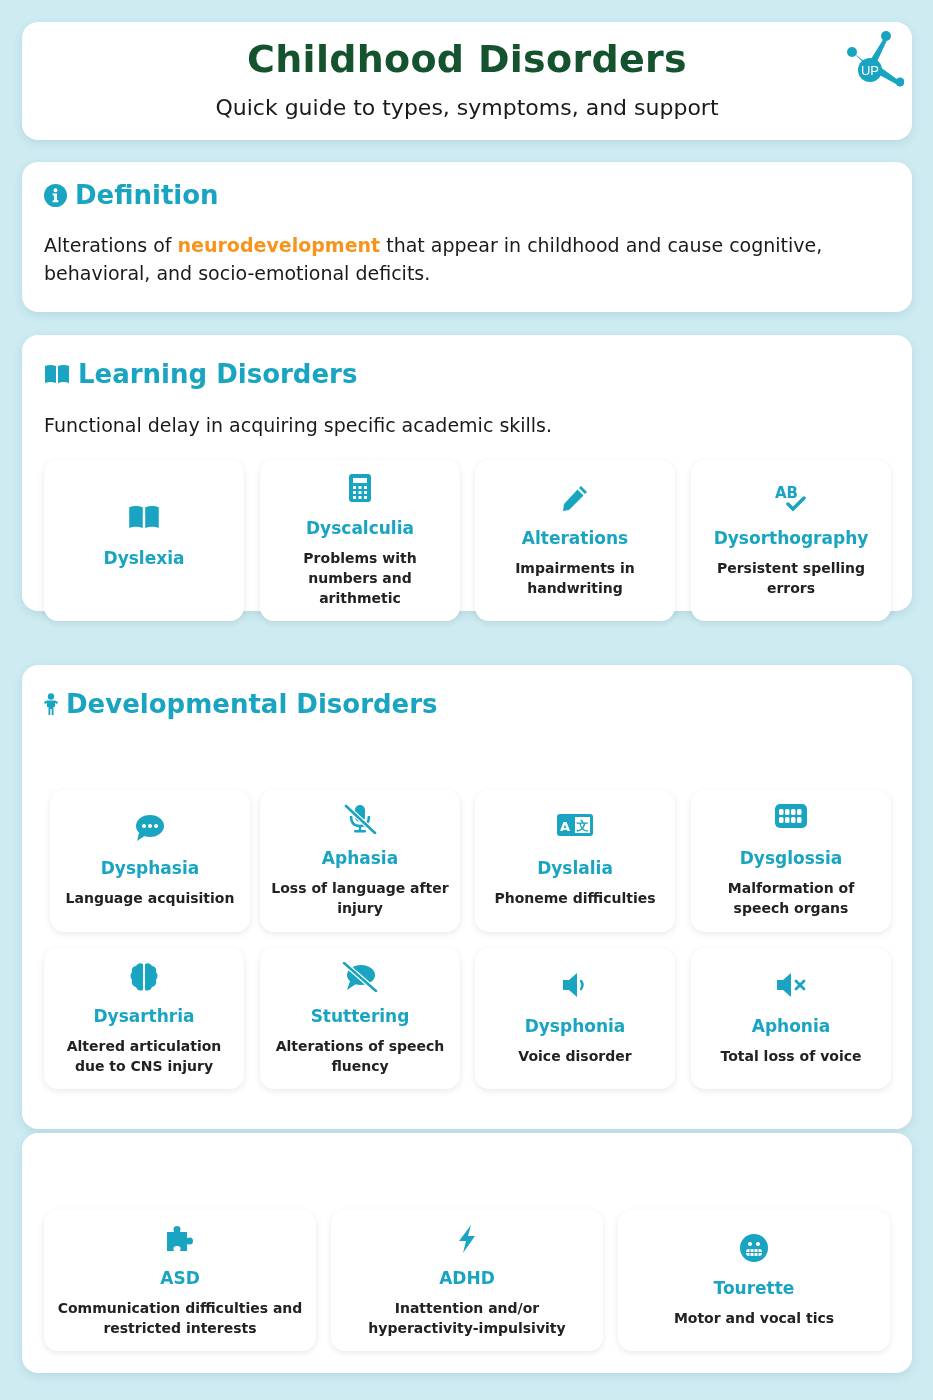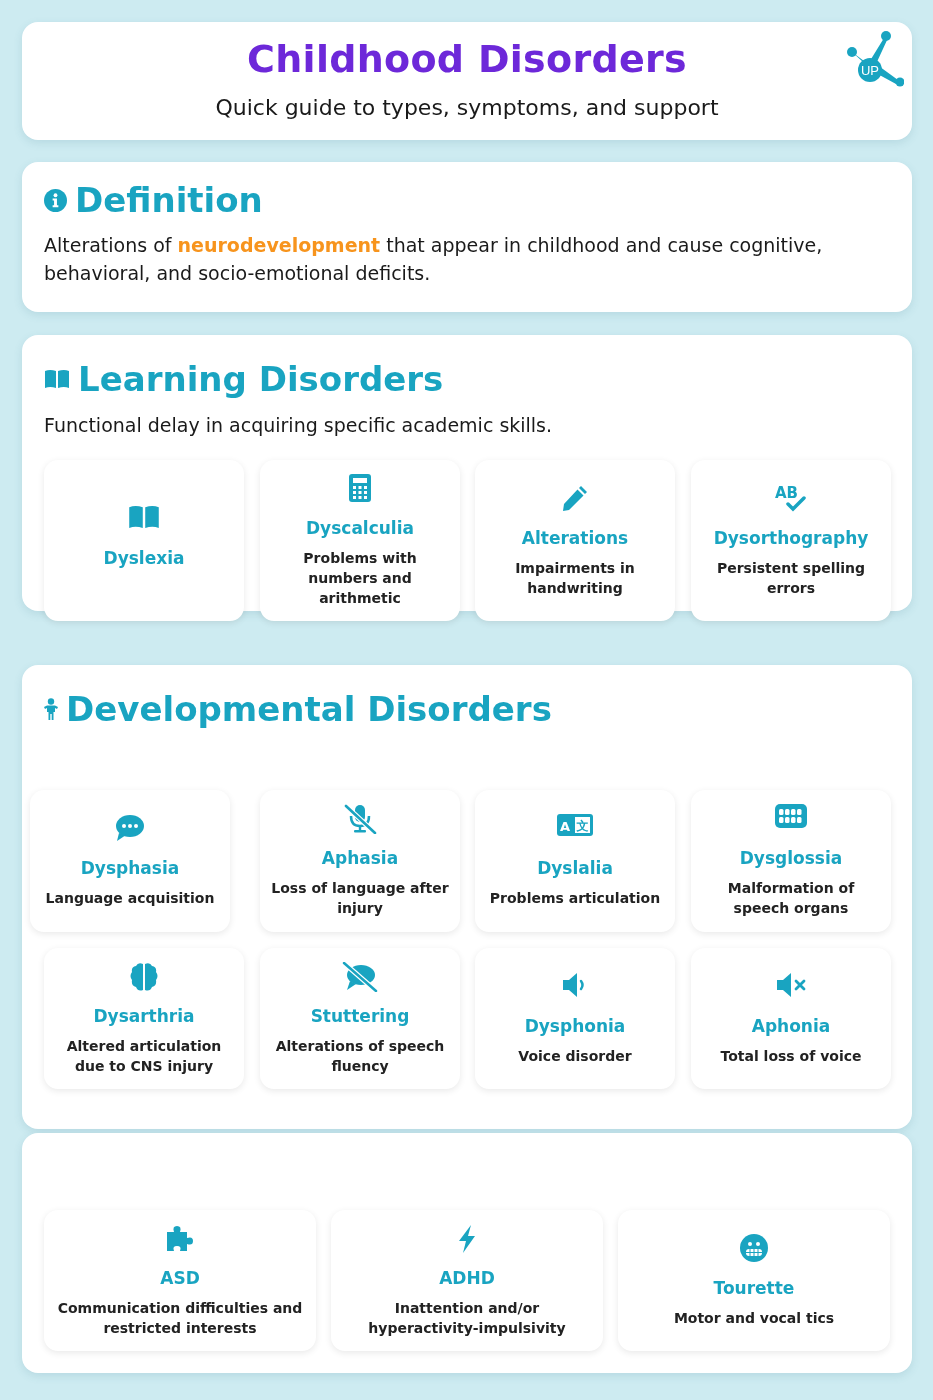--- a/index.html
+++ b/index.html
@@ -15,32 +15,32 @@
     position: absolute;
     left: 22px;
     width: 890px;
     background: #ffffff;
     border-radius: 16px;
     box-shadow: 0 3px 8px rgba(60,120,140,0.15);
   }
   .header-card { top: 22px; height: 118px; text-align: center; }
   .header-title {
     position: absolute; left: 0; right: 0; top: 36px;
-    font-size: 38px; font-weight: bold; color: #6d28d9;
+    font-size: 38px; font-weight: bold; color: #14532d;
     letter-spacing: 0.3px; line-height: 1;
   }
   .header-sub {
     position: absolute; left: 0; right: 0; top: 73px;
     font-size: 22px; color: #1a1a1a;
   }
   .logo { position: absolute; right: 8px; top: 8px; width: 60px; height: 60px; }
 
   .section-title {
     position: absolute; left: 22px;
-    font-size: 34px; font-weight: bold; color: #19a4c1;
+    font-size: 26px; font-weight: bold; color: #19a4c1;
     display: flex; align-items: center; gap: 8px;
     white-space: nowrap;
   }
   .section-title svg { flex: none; }
   .section-desc {
     position: absolute; left: 22px; right: 22px;
     font-size: 19px; line-height: 28px; color: #1a1a1a;
   }
   .highlight { color: #f7941d; font-weight: bold; }
 
@@ -157,21 +157,21 @@
 
 <div class="card dev-card">
   <div class="section-title" style="top:24px;">
     <svg width="14" height="22" viewBox="0 0 14 22">
       <circle cx="7" cy="3.5" r="3.2" fill="#19a4c1"></circle>
       <path d="M0 9 L3 7.5 H11 L14 9 L13 11 L11 10 V14 H9.5 V22 H7.7 V16 H6.3 V22 H4.5 V14 H3 V10 L1 11 Z" fill="#19a4c1"></path>
     </svg>
     <span>Developmental Disorders</span>
   </div>
 
-  <div class="tile" style="left:8px; top:125px; height:142px;">
+  <div class="tile" style="left:28px; top:125px; height:142px;">
     <div class="ticon">
         <svg width="30" height="28" viewBox="0 0 30 28">
       <ellipse cx="15" cy="12" rx="14" ry="11" fill="#19a4c1"></ellipse>
       <path d="M4 19 L2 27 L11 21 Z" fill="#19a4c1"></path>
       <circle cx="9" cy="12" r="2" fill="#fff"></circle>
           <circle cx="15" cy="12" r="2" fill="#fff"></circle>
           <circle cx="21" cy="12" r="2" fill="#fff"></circle>
     </svg>
       </div>
     <div class="tname">Dysphasia</div>
@@ -194,21 +194,21 @@
   <div class="tile" style="left:453px; top:125px; height:142px;">
     <div class="ticon">
         <svg width="36" height="22" viewBox="0 0 36 22">
       <rect x="0" y="0" width="36" height="22" rx="3" fill="#19a4c1"></rect>
       <text x="3" y="16.5" font-size="13" font-weight="bold" fill="#fff" font-family="DejaVu Sans, sans-serif">A</text>
       <rect x="18" y="3" width="15" height="16" fill="#fff"></rect>
       <text x="19.5" y="16" font-size="12" font-weight="bold" fill="#19a4c1" font-family="DejaVu Sans, sans-serif">文</text>
     </svg>
       </div>
     <div class="tname">Dyslalia</div>
-    <div class="tdesc">Problems articulation</div>
+    <div class="tdesc">Phoneme difficulties</div>
   </div>
   <div class="tile" style="left:669px; top:125px; height:142px;">
     <div class="ticon">
         <svg width="32" height="26" viewBox="0 0 32 26">
       <rect x="0" y="0" width="32" height="24" rx="5" fill="#19a4c1"></rect>
       <g fill="#fff">
         <rect x="4" y="5" width="4.5" height="6" rx="1.5"></rect>
             <rect x="10" y="5" width="4.5" height="6" rx="1.5"></rect>
             <rect x="16" y="5" width="4.5" height="6" rx="1.5"></rect>
             <rect x="22" y="5" width="4.5" height="6" rx="1.5"></rect>

